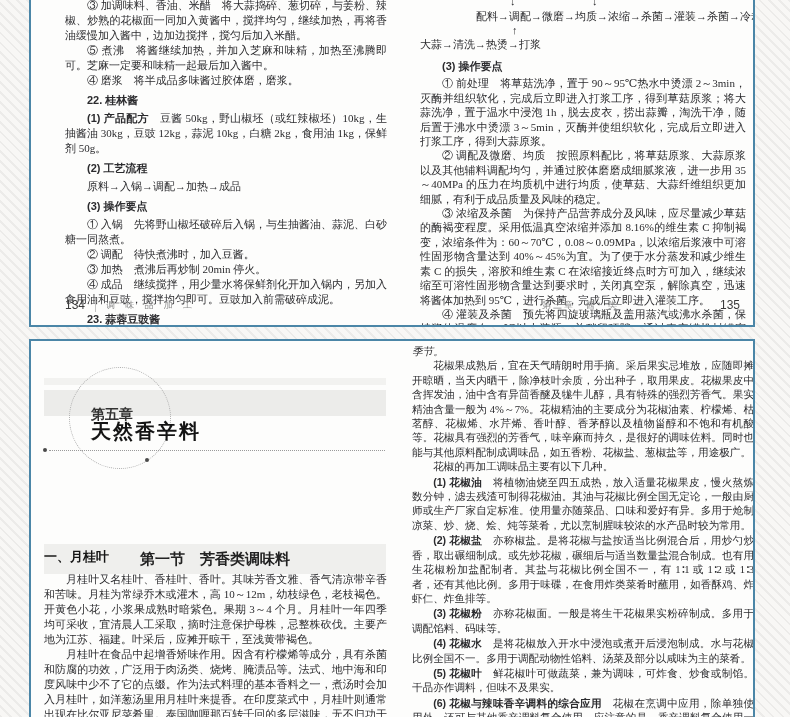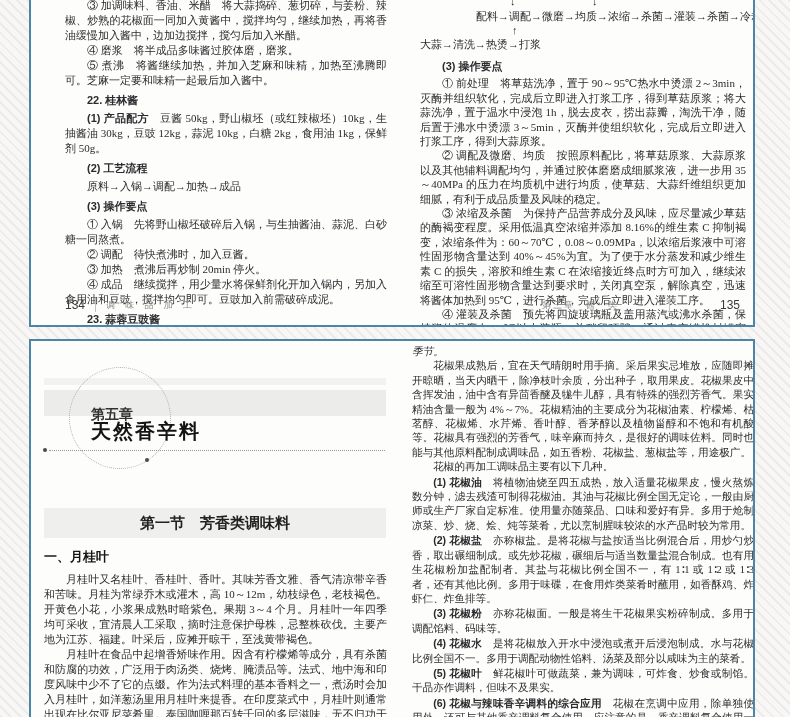--- a/index.html
+++ b/index.html
@@ -32,33 +32,33 @@
   
   .bar{position:absolute;background:#ececea;}
   .chapter-label{position:absolute;font-weight:bold;font-size:14px;color:#333;
     font-family:"Liberation Sans","DejaVu Sans",sans-serif;}
   .chapter-title{position:absolute;font-weight:bold;font-size:20px;letter-spacing:2px;color:#141414;
     font-family:"Liberation Sans","DejaVu Sans",sans-serif;}
   .deco-circle{position:absolute;border:1px dotted #aeaeae;border-radius:50%;width:100px;height:100px;}
   .deco-dot{position:absolute;width:4px;height:4px;border-radius:50%;background:#4a4a4a;}
   .deco-dotline{position:absolute;border-top:1px dotted #9a9a9a;}
   .section-bar{position:absolute;background:#efefed;text-align:center;font-weight:bold;font-size:15px;
-    color:#222;font-family:"Liberation Sans","DejaVu Sans",sans-serif;}
+    color:#222;font-family:"Liberation Sans","DejaVu Sans",sans-serif;margin-top:36px;}
   .subhead{font-weight:bold;font-size:13px;margin:0 0 8px;text-indent:0;
     font-family:"Liberation Sans","DejaVu Sans",sans-serif;color:#151515;}
 </style>
 </head>
 <body>
 
 <div class="spread" id="spread-top">
 
   <div class="col" style="left:34px;top:4px;width:322px;">
     <p class="para">③ 加调味料、香油、米醋　将大蒜捣碎、葱切碎，与姜粉、辣椒、炒熟的花椒面一同加入黄酱中，搅拌均匀，继续加热，再将香油缓慢加入酱中，边加边搅拌，搅匀后加入米醋。</p>
+    <p class="para">⑤ 煮沸　将酱继续加热，并加入芝麻和味精，加热至沸腾即可。芝麻一定要和味精一起最后加入酱中。</p>
     <p class="para">④ 磨浆　将半成品多味酱过胶体磨，磨浆。</p>
-    <p class="para">⑤ 煮沸　将酱继续加热，并加入芝麻和味精，加热至沸腾即可。芝麻一定要和味精一起最后加入酱中。</p>
     <p class="hpara">22. 桂林酱</p>
     <p class="para"><span class="lead">(1) 产品配方　</span><span>豆酱 50kg，野山椒坯（或红辣椒坯）10kg，生抽酱油 30kg，豆豉 12kg，蒜泥 10kg，白糖 2kg，食用油 1kg，保鲜剂 50g。</span></p>
     <p class="hpara">(2) 工艺流程</p>
     <p class="para">原料→入锅→调配→加热→成品</p>
     <p class="hpara">(3) 操作要点</p>
     <p class="para">① 入锅　先将野山椒坯破碎后入锅，与生抽酱油、蒜泥、白砂糖一同熬煮。</p>
     <p class="para">② 调配　待快煮沸时，加入豆酱。</p>
     <p class="para">③ 加热　煮沸后再炒制 20min 停火。</p>
     <p class="para">④ 成品　继续搅拌，用少量水将保鲜剂化开加入锅内，另加入食用油和豆豉，搅拌均匀即可。豆豉加入前需破碎成泥。</p>
     <p class="hpara">23. 蒜蓉豆豉酱</p>

